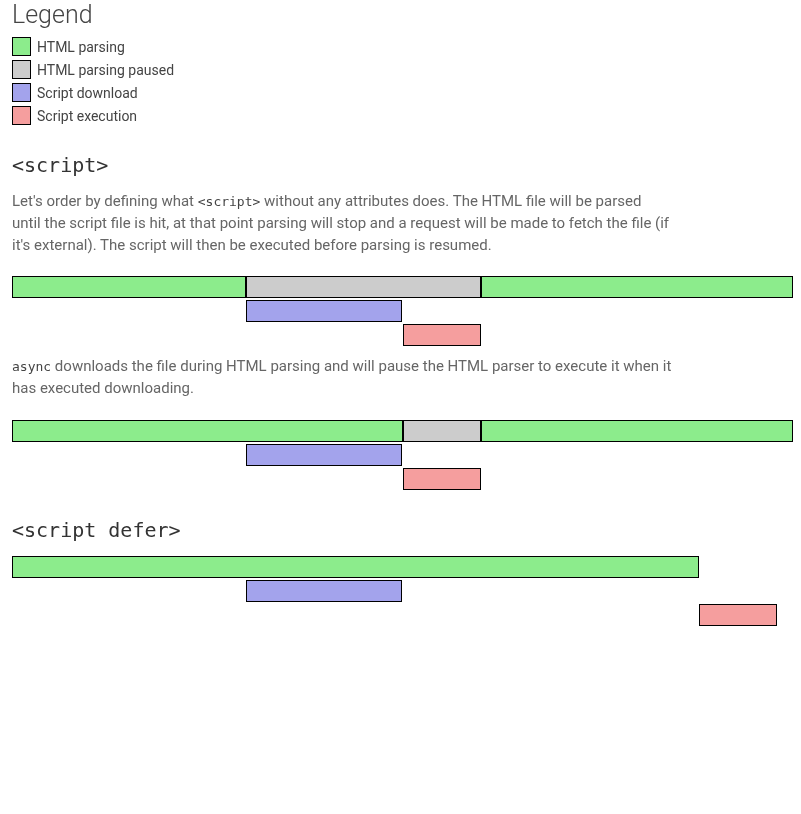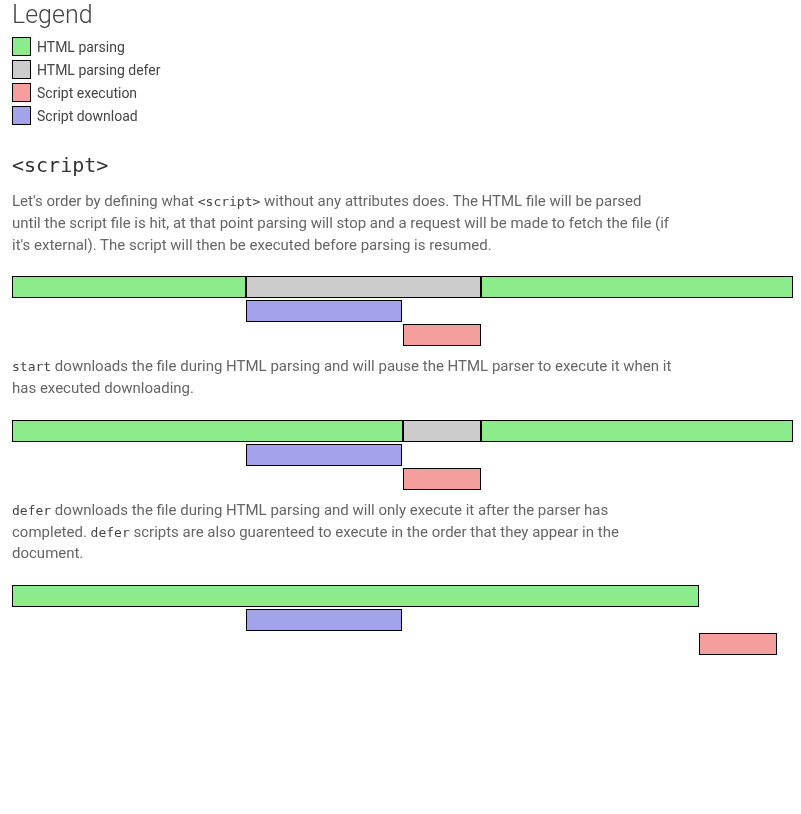--- a/index.html
+++ b/index.html
@@ -79,29 +79,29 @@
 <div class="container">
 
   <h3 class="legend-title">Legend</h3>
   <ul class="legend-list">
     <li class="legend-item">
       <span class="swatch c-htmlparsing"></span>
       <span class="legend-label">HTML parsing</span>
     </li>
     <li class="legend-item">
       <span class="swatch c-htmlparsingpaused"></span>
-      <span class="legend-label">HTML parsing defer</span>
+      <span class="legend-label">HTML parsing paused</span>
+    </li>
+    <li class="legend-item">
+      <span class="swatch c-scriptdownload"></span>
+      <span class="legend-label">Script download</span>
     </li>
     <li class="legend-item">
       <span class="swatch c-scriptexecution"></span>
       <span class="legend-label">Script execution</span>
-    </li>
-    <li class="legend-item">
-      <span class="swatch c-scriptdownload"></span>
-      <span class="legend-label">Script download</span>
     </li>
   </ul>
 
   <h2 class="code-heading">&lt;script&gt;</h2>
   <p class="desc">
     <span>Let's order by defining what </span><code>&lt;script&gt;</code><span> without any attributes does. The HTML file will be parsed until the script file is hit, at that point parsing will stop and a request will be made to fetch the file (if it's external). The script will then be executed before parsing is resumed.</span>
   </p>
   <div class="timeline">
     <div class="track">
       <div class="seg c-htmlparsing" style="left:0%;width:30%"></div>
@@ -110,39 +110,37 @@
     </div>
     <div class="track">
       <div class="seg c-scriptdownload" style="left:30%;width:20%"></div>
     </div>
     <div class="track">
       <div class="seg c-scriptexecution" style="left:50%;width:10%"></div>
     </div>
   </div>
 
   <p class="desc">
-    <code>start</code><span> downloads the file during HTML parsing and will pause the HTML parser to execute it when it has executed downloading.</span>
+    <code>async</code><span> downloads the file during HTML parsing and will pause the HTML parser to execute it when it has executed downloading.</span>
   </p>
   <div class="timeline">
     <div class="track">
       <div class="seg c-htmlparsing" style="left:0%;width:50%"></div>
       <div class="seg c-htmlparsingpaused" style="left:50%;width:10%"></div>
       <div class="seg c-htmlparsing" style="left:60%;width:40%"></div>
     </div>
     <div class="track">
       <div class="seg c-scriptdownload" style="left:30%;width:20%"></div>
     </div>
     <div class="track">
       <div class="seg c-scriptexecution" style="left:50%;width:10%"></div>
     </div>
   </div>
 
-  <p class="desc">
-    <code>defer</code><span> downloads the file during HTML parsing and will only execute it after the parser has completed. </span><code>defer</code><span> scripts are also guarenteed to execute in the order that they appear in the document.</span>
-  </p>
+  <h2 class="code-heading">&lt;script defer&gt;</h2>
   <div class="timeline">
     <div class="track">
       <div class="seg c-htmlparsing" style="left:0%;width:88%"></div>
     </div>
     <div class="track">
       <div class="seg c-scriptdownload" style="left:30%;width:20%"></div>
     </div>
     <div class="track">
       <div class="seg c-scriptexecution" style="left:88%;width:10%"></div>
     </div>

